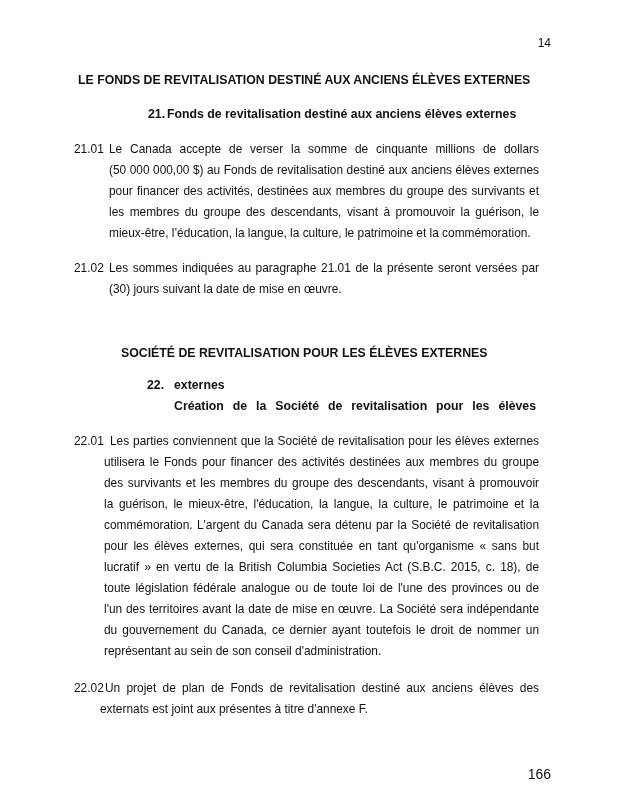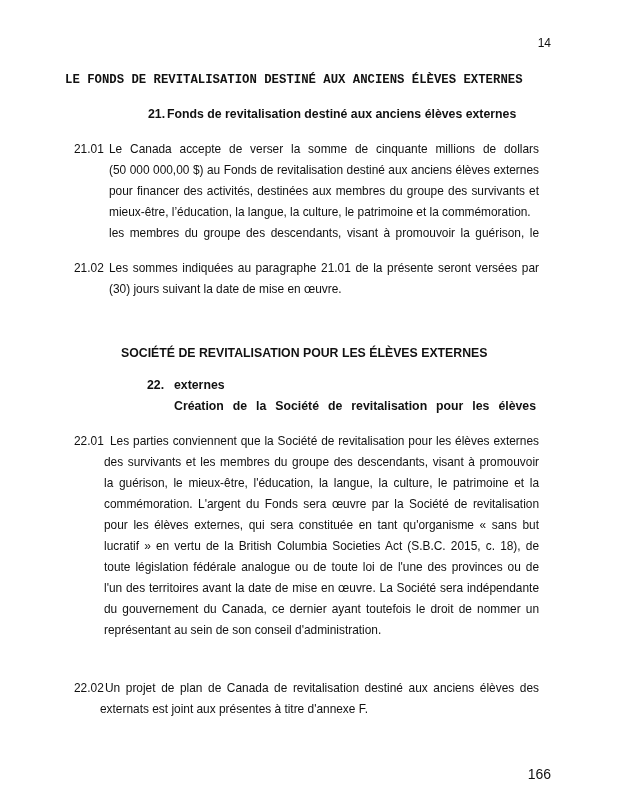--- a/index.html
+++ b/index.html
@@ -17,37 +17,37 @@
   .para { position: absolute; left: 0; width: 624px; font-size: 11.9px; }
   .para .num { position: absolute; left: 74px; top: 0; line-height: 21px; white-space: nowrap; }
   .para .lines { position: absolute; top: 0; }
   .it { }
 </style>
 </head>
 <body>
 
 <div class="pgnum pgtop">14</div>
 
-<div class="hd" style="left:65px; top:72px;font-family:Liberation Mono, monospace;">LE FONDS DE REVITALISATION DESTINÉ AUX ANCIENS ÉLÈVES EXTERNES</div>
+<div class="hd" style="left:78px; top:72px;">LE FONDS DE REVITALISATION DESTINÉ AUX ANCIENS ÉLÈVES EXTERNES</div>
 
 <div class="art" style="top:103.5px;">
   <span class="num" style="left:148px;">21.</span>
   <div class="title" style="left:167px; width:372px;">
     <div class="ln last">Fonds de revitalisation destiné aux anciens élèves externes</div>
   </div>
 </div>
 
 <div class="para" style="top:138.5px;">
   <span class="num">21.01</span>
   <div class="lines" style="left:109px; width:430px;">
     <div class="ln">Le Canada accepte de verser la somme de cinquante millions de dollars</div>
     <div class="ln">(50 000 000,00 $) au Fonds de revitalisation destiné aux anciens élèves externes</div>
     <div class="ln">pour financer des activités, destinées aux membres du groupe des survivants et</div>
+    <div class="ln">les membres du groupe des descendants, visant à promouvoir la guérison, le</div>
     <div class="ln last">mieux-être, l’éducation, la langue, la culture, le patrimoine et la commémoration.</div>
-    <div class="ln">les membres du groupe des descendants, visant à promouvoir la guérison, le</div>
   </div>
 </div>
 
 <div class="para" style="top:257.5px;">
   <span class="num">21.02</span>
   <div class="lines" style="left:109px; width:430px;">
     <div class="ln">Les sommes indiquées au paragraphe 21.01 de la présente seront versées par</div>
     <div class="ln last">(30) jours suivant la date de mise en œuvre.</div>
   </div>
 </div>
@@ -59,33 +59,34 @@
   <div class="title" style="left:174px; width:362px;">
     <div class="ln last">externes</div>
     <div class="ln">Création de la Société de revitalisation pour les élèves</div>
   </div>
 </div>
 
 <div class="para" style="top:430.5px;">
   <span class="num">22.01</span>
   <div class="lines" style="left:104px; width:435px;">
     <div class="ln" style="padding-left:6px;">Les parties conviennent que la Société de revitalisation pour les élèves externes</div>
+    <div class="ln">utilisera le Fonds pour financer des activités destinées aux membres du groupe</div>
     <div class="ln">des survivants et les membres du groupe des descendants, visant à promouvoir</div>
     <div class="ln">la guérison, le mieux-être, l'éducation, la langue, la culture, le patrimoine et la</div>
-    <div class="ln">commémoration. L'argent du Fonds sera œuvre par la Société de revitalisation</div>
+    <div class="ln">commémoration. L'argent du Canada sera détenu par la Société de revitalisation</div>
     <div class="ln">pour les élèves externes, qui sera constituée en tant qu'organisme « sans but</div>
     <div class="ln"><span>lucratif » en vertu de la British Columbia </span><span class="it">Societies Act</span><span> (S.B.C. 2015, c. 18), de</span></div>
     <div class="ln">toute législation fédérale analogue ou de toute loi de l'une des provinces ou de</div>
     <div class="ln">l'un des territoires avant la date de mise en œuvre. La Société sera indépendante</div>
     <div class="ln">du gouvernement du Canada, ce dernier ayant toutefois le droit de nommer un</div>
     <div class="ln last">représentant au sein de son conseil d'administration.</div>
   </div>
 </div>
 
 <div class="para" style="top:677.5px;">
   <span class="num">22.02</span>
   <div class="lines" style="left:100px; width:439px;">
-    <div class="ln" style="padding-left:5px;">Un projet de plan de Canada de revitalisation destiné aux anciens élèves des</div>
+    <div class="ln" style="padding-left:5px;">Un projet de plan de Fonds de revitalisation destiné aux anciens élèves des</div>
     <div class="ln last">externats est joint aux présentes à titre d'annexe F.</div>
   </div>
 </div>
 
 <div class="pgnum pgbot">166</div>
 
 </body></html>

